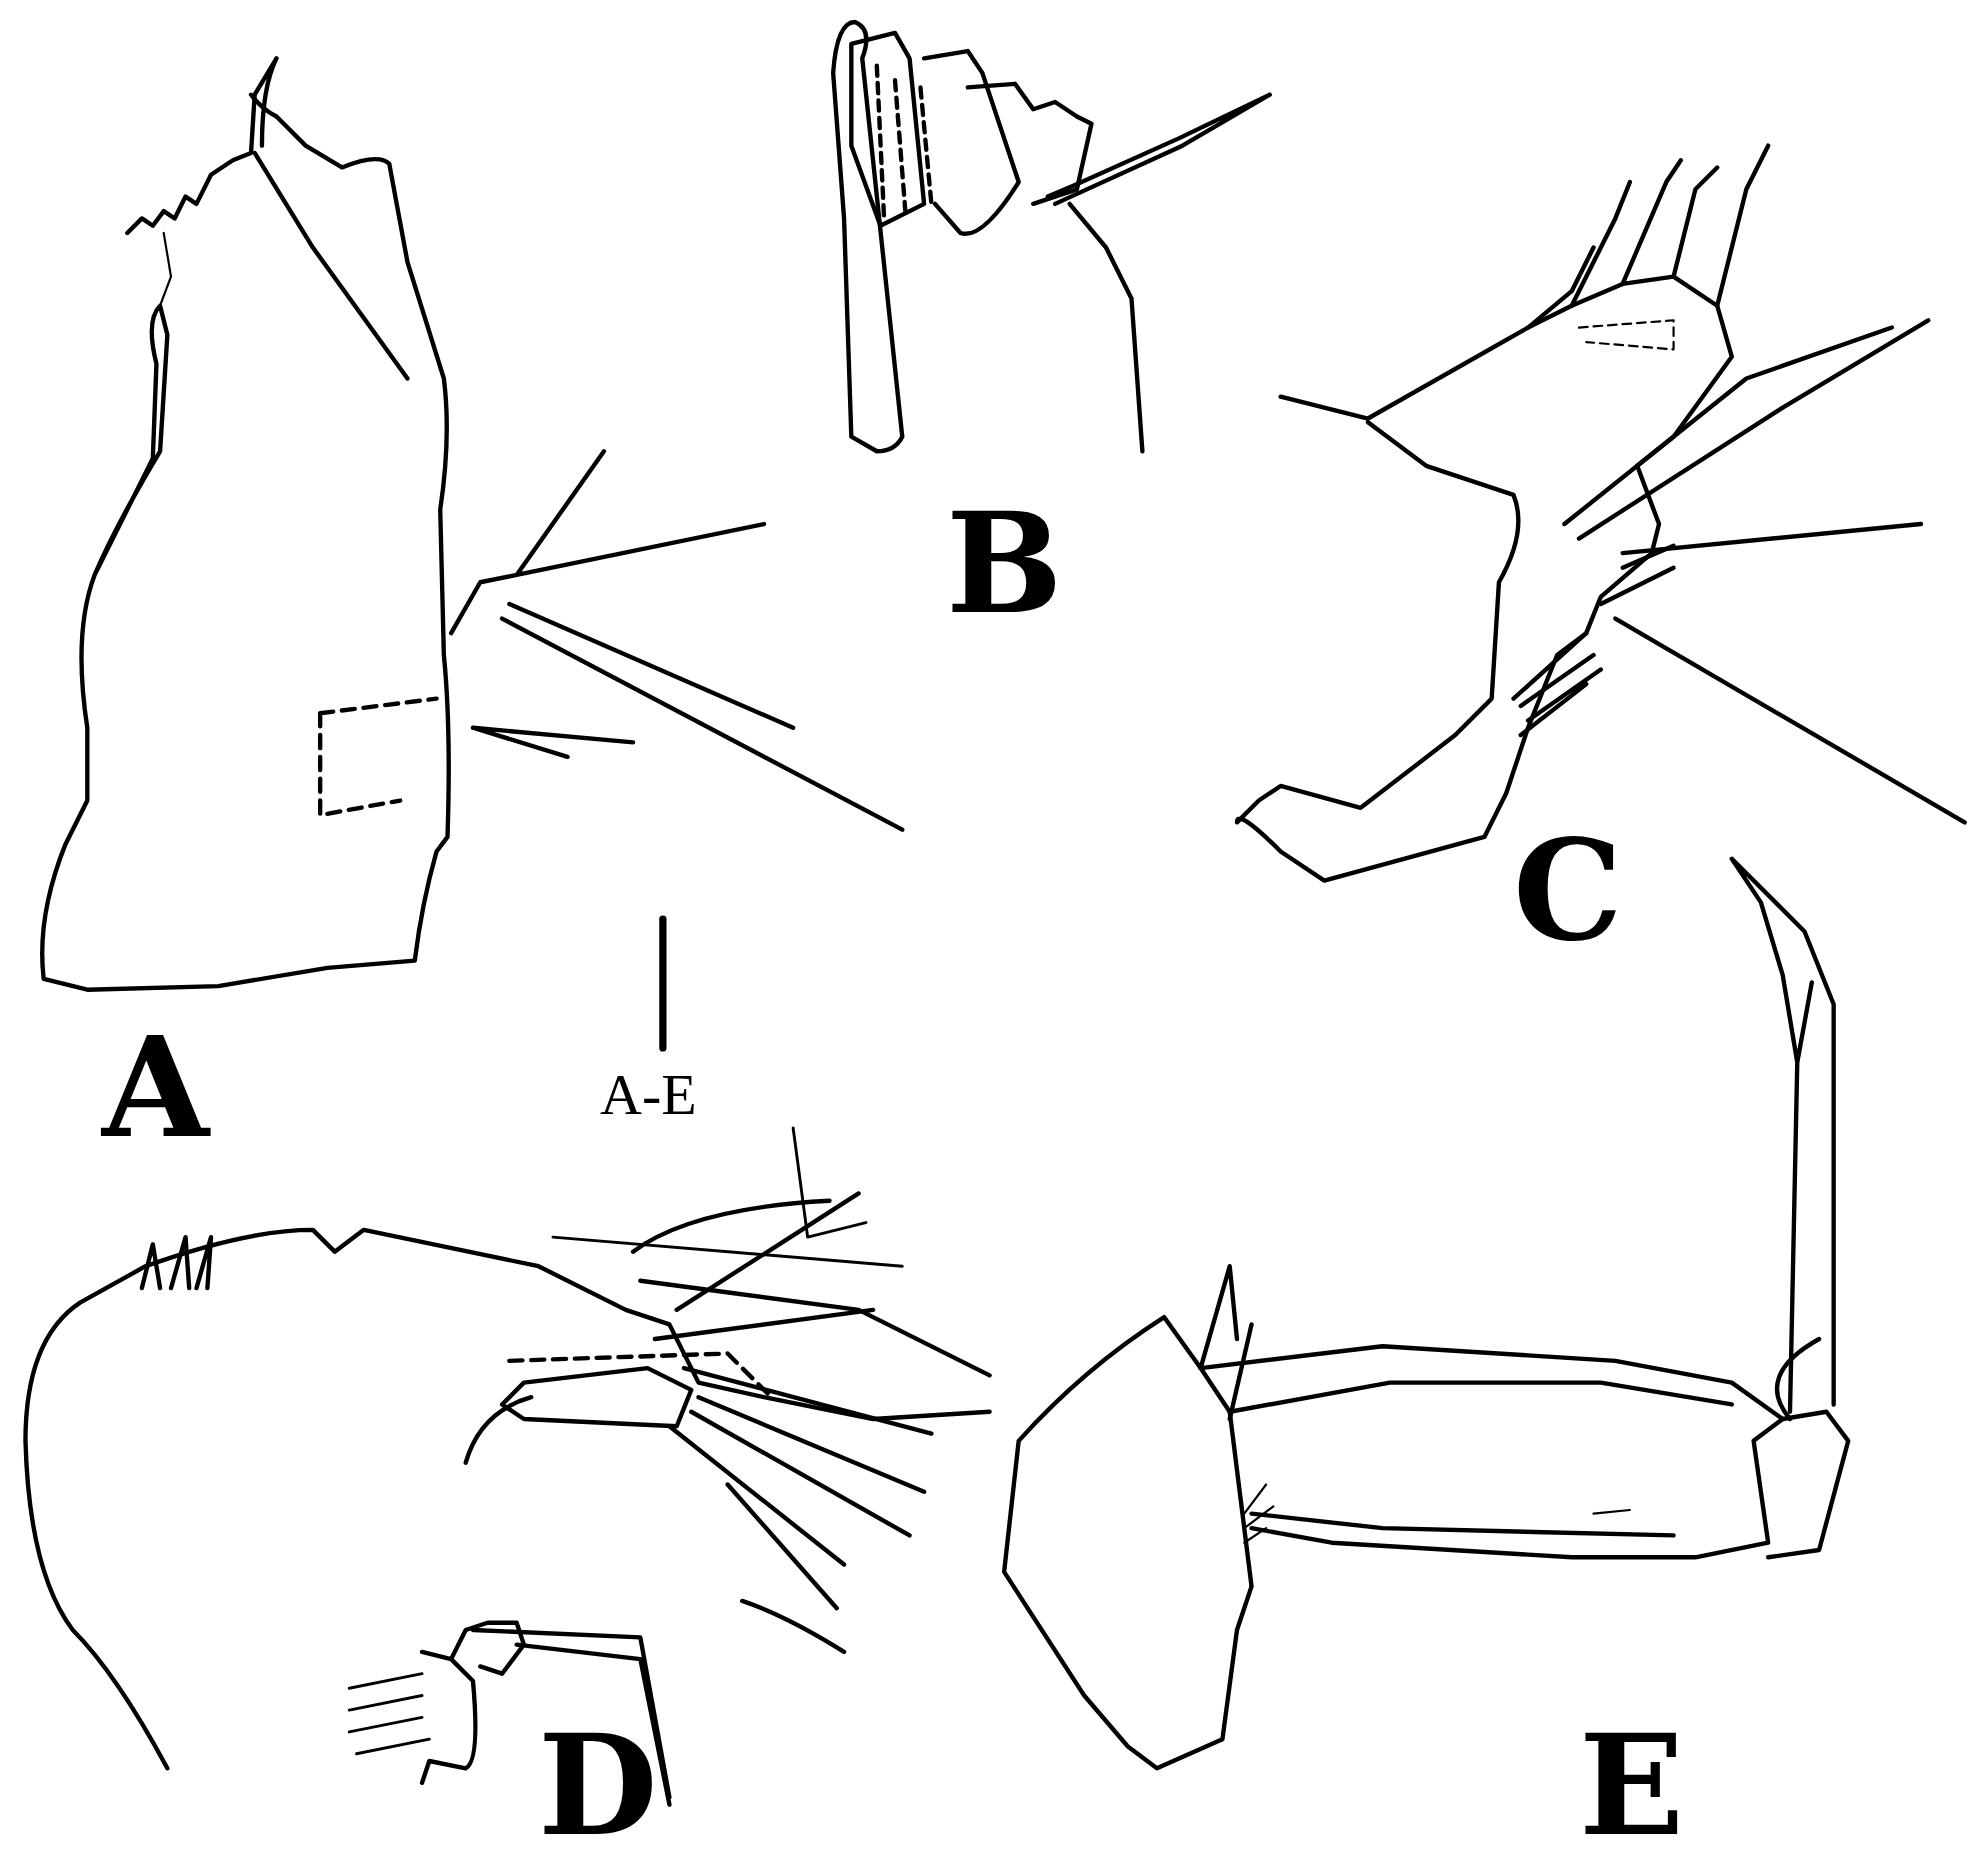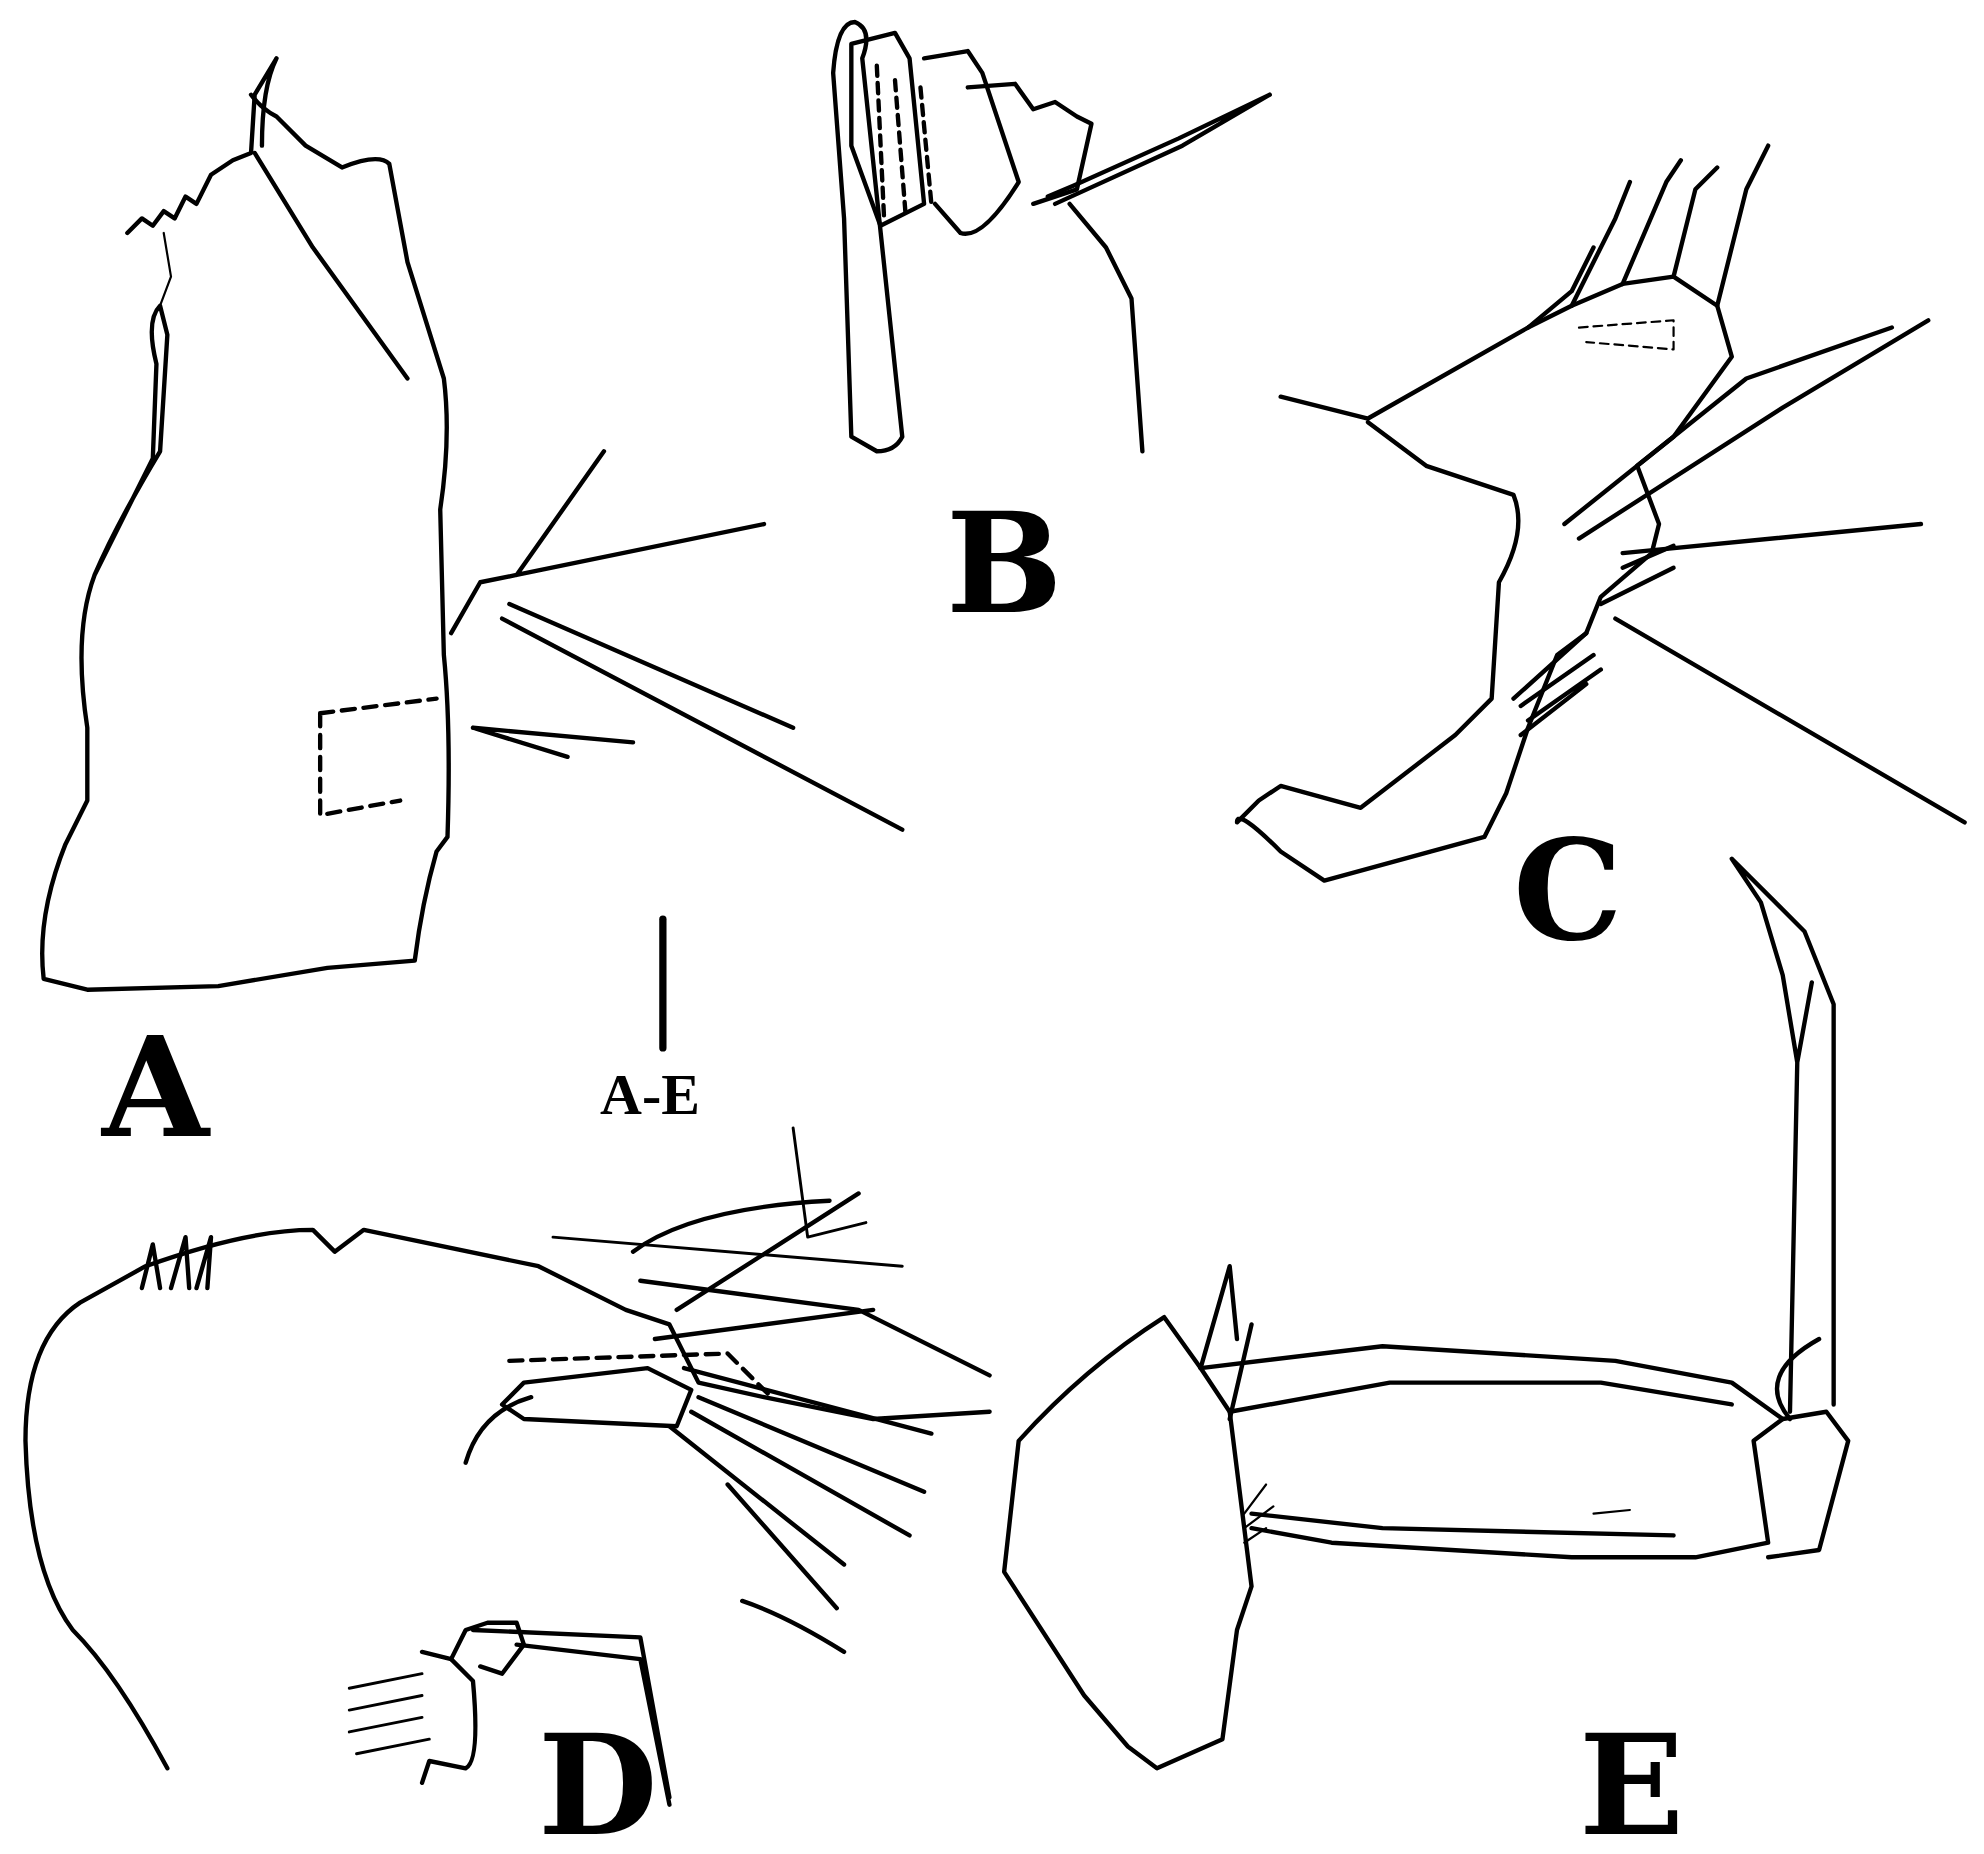--- a/index.html
+++ b/index.html
@@ -7,21 +7,21 @@
   .figure { position: absolute; left: 0; top: 0; width: 1985px; height: 1855px; }
   .figure svg { position: absolute; left: 0; top: 0; }
   .label {
     position: absolute;
     font-family: "DejaVu Serif", "Liberation Serif", serif;
     font-weight: bold;
     color: #000;
     line-height: 1;
   }
   .panel-label { font-size: 138px; }
-  .scale-label { font-size: 58px; font-weight: bold; font-family: "Liberation Serif", "DejaVu Serif", serif; }
+  .scale-label { font-size: 58px; font-weight: normal; font-family: "Liberation Serif", "DejaVu Serif", serif; }
 </style>
 </head>
 <body>
 
 <div class="figure">
   <svg width="1985" height="1855" viewBox="0 0 2728 2549" fill="none" stroke="#000" stroke-linecap="round" stroke-linejoin="round">
 
     <g stroke-width="6">
       <path d="M345 130 Q360 150 380 160 L420 200 L470 230 Q520 210 535 225 L560 360 L610 520 Q620 600 605 700 L610 900 Q620 1000 615 1150 L600 1170 Q580 1240 570 1320 L450 1330 L300 1355 L120 1360 L60 1345 Q50 1260 90 1160 L120 1100 L120 1000 Q100 870 130 790 L210 630 L215 500 Q200 440 220 420 L230 460 L220 620 Q160 720 130 790"></path>
       <path d="M175 320 L195 300 L210 310 L225 290 L240 300 L255 270 L270 280 L290 240 L320 220 L345 210 L350 130 L380 80 Q360 120 360 200"></path>

